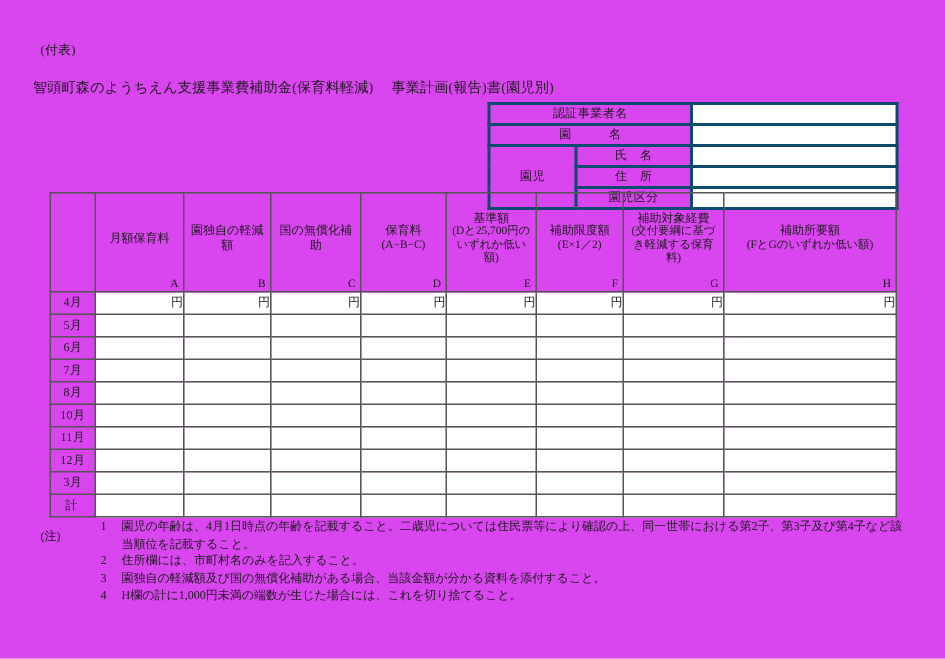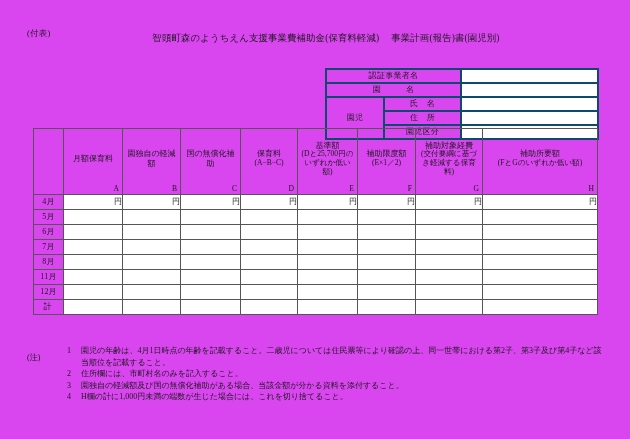--- a/index.html
+++ b/index.html
@@ -32,22 +32,21 @@
     line-height: 1;
     letter-spacing: 0.2px;
     white-space: nowrap;
   }
 
   
   .doc-title {
     position: absolute;
     left: 0;
     right: 0;
-    top: 33px;
-    text-align: center;
+    top: 54px;
     font-size: 9.4px;
     line-height: 1.2;
     letter-spacing: 0.15px;
     white-space: nowrap;
     padding-left: 22px;
   }
   .doc-title .title-gap { display: inline-block; width: 12px; }
 
   
   .info-table {
@@ -286,32 +285,54 @@
           <td class="data-cell"></td>
           <td class="data-cell"></td>
           <td class="data-cell"></td>
           <td class="data-cell"></td>
           <td class="data-cell"></td>
           <td class="data-cell"></td>
           <td class="data-cell"></td>
           <td class="data-cell"></td>
         </tr>
         <tr>
+          <td class="month-cell">10月</td>
+          <td class="data-cell"></td>
+          <td class="data-cell"></td>
+          <td class="data-cell"></td>
+          <td class="data-cell"></td>
+          <td class="data-cell"></td>
+          <td class="data-cell"></td>
+          <td class="data-cell"></td>
+          <td class="data-cell"></td>
+        </tr>
+        <tr>
           <td class="month-cell">11月</td>
           <td class="data-cell"></td>
           <td class="data-cell"></td>
           <td class="data-cell"></td>
           <td class="data-cell"></td>
           <td class="data-cell"></td>
           <td class="data-cell"></td>
           <td class="data-cell"></td>
           <td class="data-cell"></td>
         </tr>
         <tr>
           <td class="month-cell">12月</td>
+          <td class="data-cell"></td>
+          <td class="data-cell"></td>
+          <td class="data-cell"></td>
+          <td class="data-cell"></td>
+          <td class="data-cell"></td>
+          <td class="data-cell"></td>
+          <td class="data-cell"></td>
+          <td class="data-cell"></td>
+        </tr>
+        <tr>
+          <td class="month-cell">3月</td>
           <td class="data-cell"></td>
           <td class="data-cell"></td>
           <td class="data-cell"></td>
           <td class="data-cell"></td>
           <td class="data-cell"></td>
           <td class="data-cell"></td>
           <td class="data-cell"></td>
           <td class="data-cell"></td>
         </tr>
         <tr>

